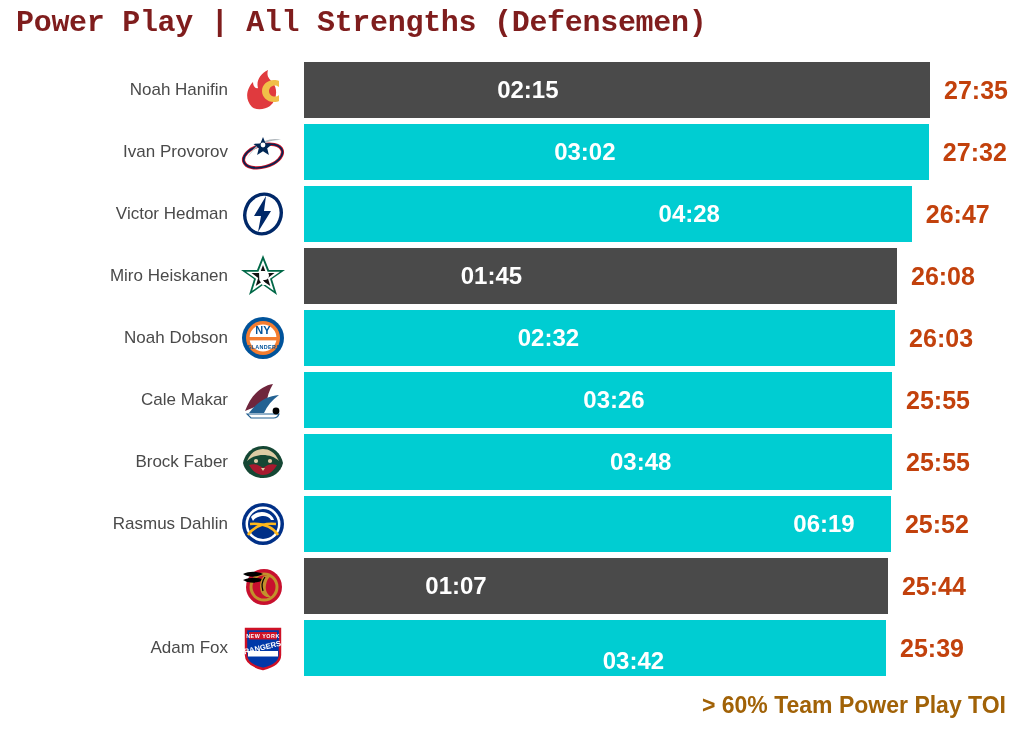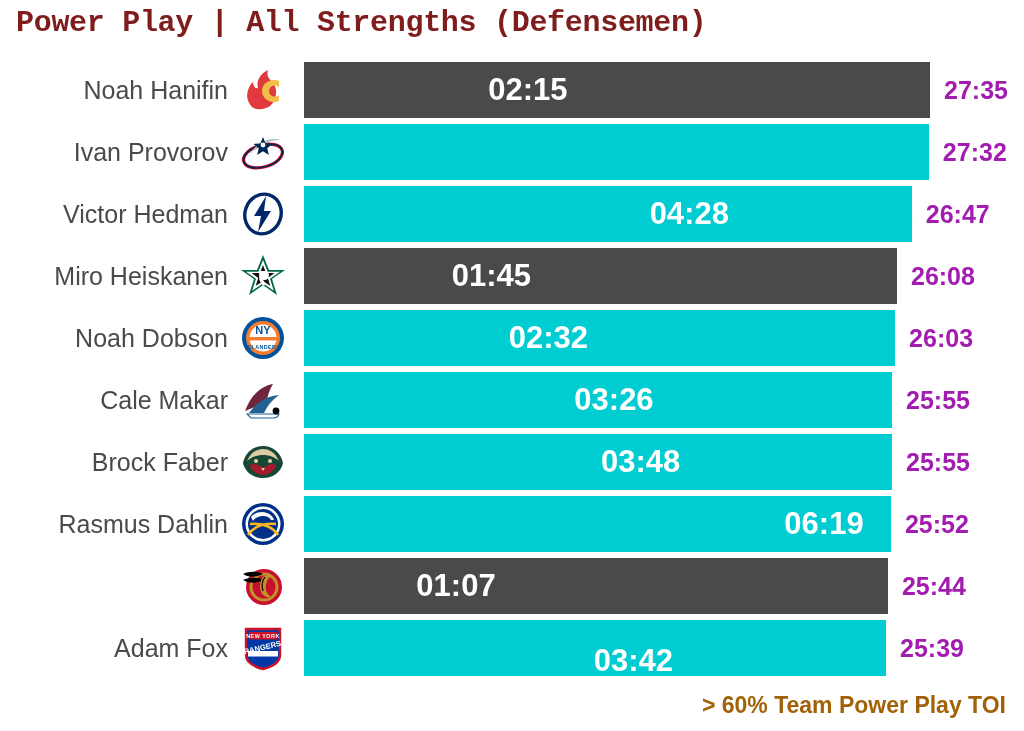--- a/index.html
+++ b/index.html
@@ -51,21 +51,21 @@
   }
 
   .row-name {
     position: absolute;
     left: 0;
     top: 0;
     width: 228px;
     height: 56px;
     line-height: 56px;
     text-align: right;
-    font-size: 25px;
+    font-size: 17px;
     color: #4a4a4a;
     white-space: nowrap;
     overflow: hidden;
   }
 
   .row-logo {
     position: absolute;
     left: 236px;
     top: 0;
     width: 54px;
@@ -92,36 +92,36 @@
     box-sizing: border-box;
   }
   .bar.high { background: #00CDD2; }
   .bar.low  { background: #4a4a4a; }
 
   .pp-label {
     position: absolute;
     top: 0;
     height: 56px;
     line-height: 56px;
-    font-size: 31px;
+    font-size: 24px;
     font-weight: bold;
     color: #ffffff;
     text-align: center;
     white-space: nowrap;
     pointer-events: none;
   }
 
   .total-label {
     position: absolute;
     top: 0;
     height: 56px;
     line-height: 56px;
     font-size: 25px;
     font-weight: bold;
-    color: #a21caf;
+    color: #c2410c;
     white-space: nowrap;
   }
 
   
   .footer-note {
     position: absolute;
     right: 18px;
     bottom: 12px;
     font-size: 23px;
     font-weight: bold;
@@ -161,20 +161,21 @@
           <svg width="48" height="46" viewBox="0 0 48 46">
       <ellipse cx="24" cy="27" rx="20" ry="11" fill="none" stroke="#CE1126" stroke-width="3.2" transform="rotate(-16 24 27)"></ellipse>
       <ellipse cx="24" cy="27" rx="20" ry="11" fill="none" stroke="#002654" stroke-width="1.6" transform="rotate(-16 24 27)"></ellipse>
       <path d="M8 30 C14 18 30 10 42 11 C33 8 16 12 8 30Z" fill="#B0B7BC"></path>
       <path d="M24 8 l2.6 6.4 6.9 .5 -5.3 4.4 1.7 6.7 -5.9 -3.7 -5.9 3.7 1.7 -6.7 -5.3 -4.4 6.9 -.5Z" fill="#002654"></path>
       <circle cx="24" cy="16" r="2.4" fill="#ffffff"></circle>
     </svg>
         </div>
         <div class="bar-track">
           <div class="bar high" style="width: 624.862px;"></div>
+          <div class="pp-label" style="left: 230.861px; width: 100px;">03:02</div>
           <div class="total-label" style="left: 638.862px;">27:32</div>
         </div>
       </div>
       <div class="row">
         <div class="row-name">Victor Hedman</div>
         <div class="row-logo">
           <svg width="46" height="46" viewBox="0 0 46 46">
       <ellipse cx="23" cy="23" rx="18" ry="20" fill="none" stroke="#002868" stroke-width="3.4" transform="rotate(20 23 23)"></ellipse>
       <path d="M26 5 L14 25 L21 25 L18 41 L31 20 L24 20 Z" fill="#002868"></path>
     </svg>

